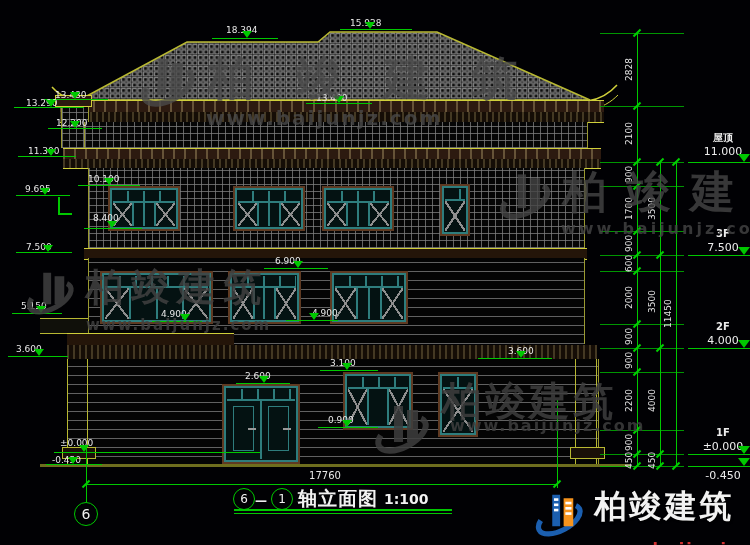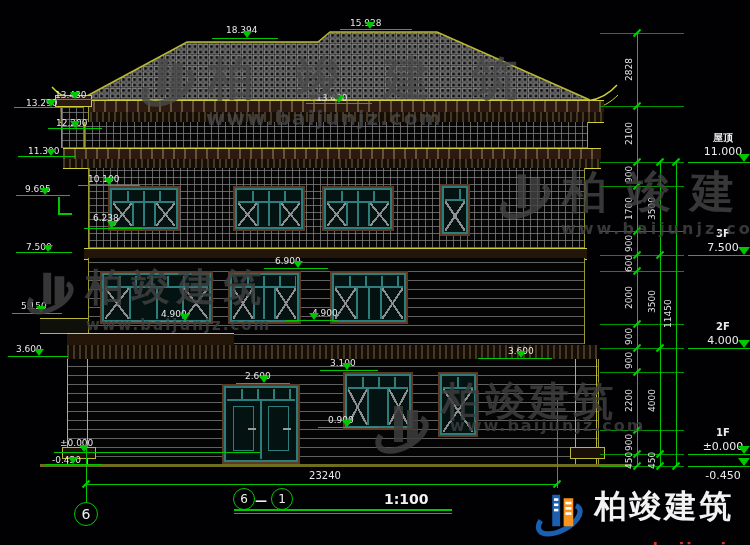--- a/index.html
+++ b/index.html
@@ -200,21 +200,21 @@
   <span class="emt" style="left:316px;top:93px">13.400</span>
   <div class="eml" style="left:306px;top:103px;width:66px;--tx:42%"></div>
   <span class="emt" style="left:56px;top:118px">12.200</span>
   <div class="eml" style="left:48px;top:128px;width:54px;--tx:40%"></div>
   <span class="emt" style="left:28px;top:146px">11.300</span>
   <div class="eml" style="left:18px;top:156px;width:58px;--tx:48%"></div>
   <span class="emt" style="left:88px;top:174px">10.100</span>
   <div class="eml" style="left:78px;top:185px;width:62px;--tx:42%"></div>
   <span class="emt" style="left:25px;top:184px">9.695</span>
   <div class="eml" style="left:16px;top:195px;width:54px;--tx:45%"></div>
-  <span class="emt" style="left:93px;top:213px">6.238</span>
+  <span class="emt" style="left:93px;top:213px">8.400</span>
   <div class="eml" style="left:84px;top:228px;width:58px;--tx:40%"></div>
   <span class="emt" style="left:26px;top:242px">7.500</span>
   <div class="eml" style="left:16px;top:252px;width:56px;--tx:48%"></div>
   <span class="emt" style="left:275px;top:256px">6.900</span>
   <div class="eml" style="left:264px;top:268px;width:64px;--tx:45%"></div>
   <span class="emt" style="left:312px;top:308px">4.900</span>
   <div class="eml" style="left:286px;top:320px;width:52px;--tx:45%"></div>
   <span class="emt" style="left:161px;top:309px">4.900</span>
   <div class="eml" style="left:152px;top:321px;width:50px;--tx:55%"></div>
   <span class="emt" style="left:21px;top:301px">5.150</span>
@@ -304,33 +304,34 @@
   <span class="flvval" style="top:440px">±0.000</span>
   <div class="flvline" style="top:454px"></div>
   <div class="flvline" style="top:466px"></div>
   <span class="flvval" style="top:469px">-0.450</span>
 
   <div class="vline" style="left:86px;top:448px;height:54px"></div>
   <div class="vline" style="left:557px;top:400px;height:88px"></div>
   <div class="abs" style="left:86px;top:484px;width:471px;height:1px;background:#00c800"></div>
   <div class="tk" style="left:81px;top:483px"></div>
   <div class="tk" style="left:552px;top:483px"></div>
-  <span class="emt" style="left:295px;top:470px;width:60px;text-align:center;font-size:10px">23240</span>
+  <span class="emt" style="left:295px;top:470px;width:60px;text-align:center;font-size:10px">17760</span>
 
   <div class="tcirc" style="left:74px;top:502px;width:24px;height:24px;font-size:14px">
       <span>6</span>
     </div>
 
   <div class="tcirc" style="left:233px;top:488px;width:22px;height:22px;font-size:12px">
       <span>6</span>
     </div>
   <span class="abs" style="left:255px;top:494px;font-size:12px;color:#eee;font-weight:bold">—</span>
   <div class="tcirc" style="left:271px;top:488px;width:22px;height:22px;font-size:12px">
       <span>1</span>
     </div>
+  <span class="abs" style="left:298px;top:486px;font-size:19px;font-weight:bold;color:#f2f2f2;letter-spacing:1px">轴立面图</span>
   <span class="abs" style="left:384px;top:491px;font-size:14px;font-weight:bold;color:#f2f2f2">1:100</span>
   <div class="abs" style="left:234px;top:509px;width:218px;height:2px;background:#00c800"></div>
   <div class="abs" style="left:234px;top:513px;width:218px;height:1px;background:#00c800"></div>
 
   <div class="wm" style="left:138px;top:48px;color:#4a4a4a;opacity:.8">
     <svg width="64" height="66" viewBox="0 0 64 64" style="vertical-align:top">
       <ellipse cx="30" cy="38" rx="26" ry="13" fill="none" stroke="currentColor" stroke-width="6" transform="rotate(-28 30 38)" stroke-dasharray="74 46"></ellipse>
       <rect x="22" y="10" width="9" height="36" fill="currentColor" transform="skewX(-4)"></rect>
       <rect x="35" y="14" width="11" height="32" fill="currentColor" transform="skewX(-4)"></rect>
     </svg>

